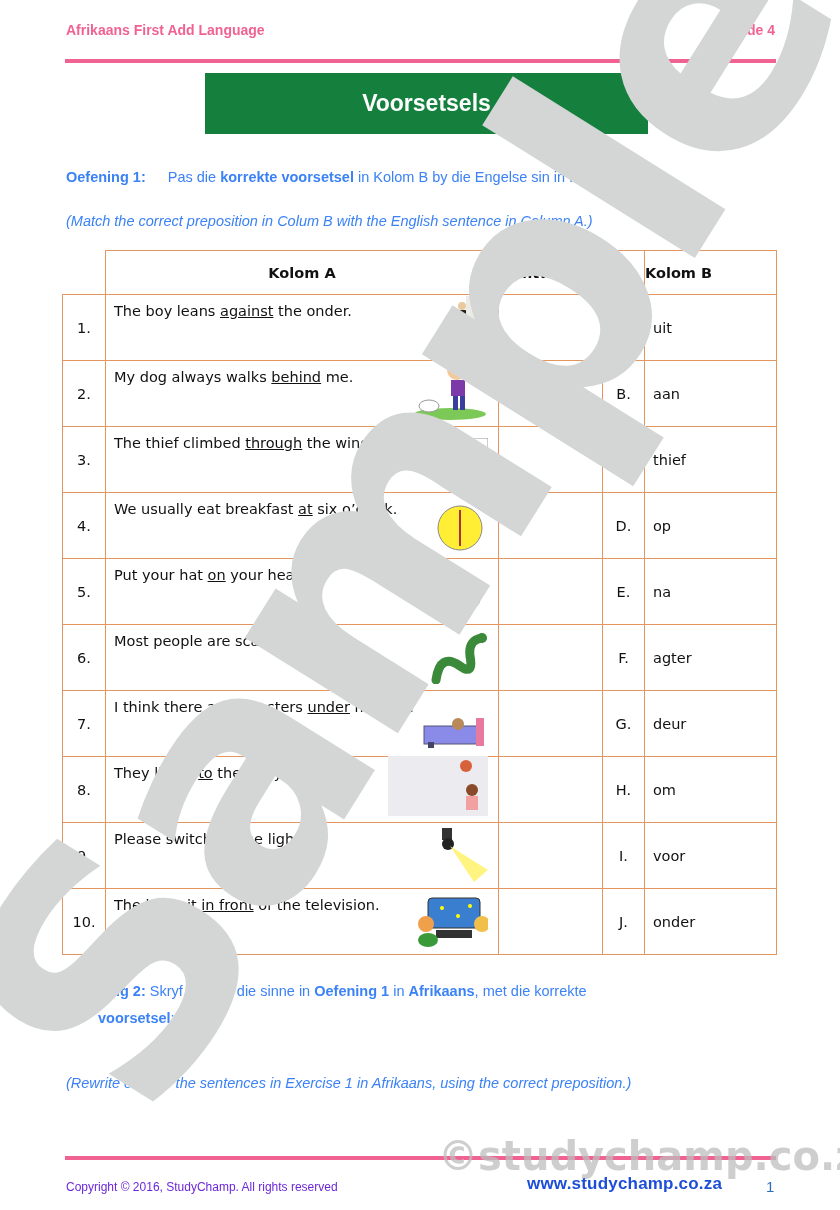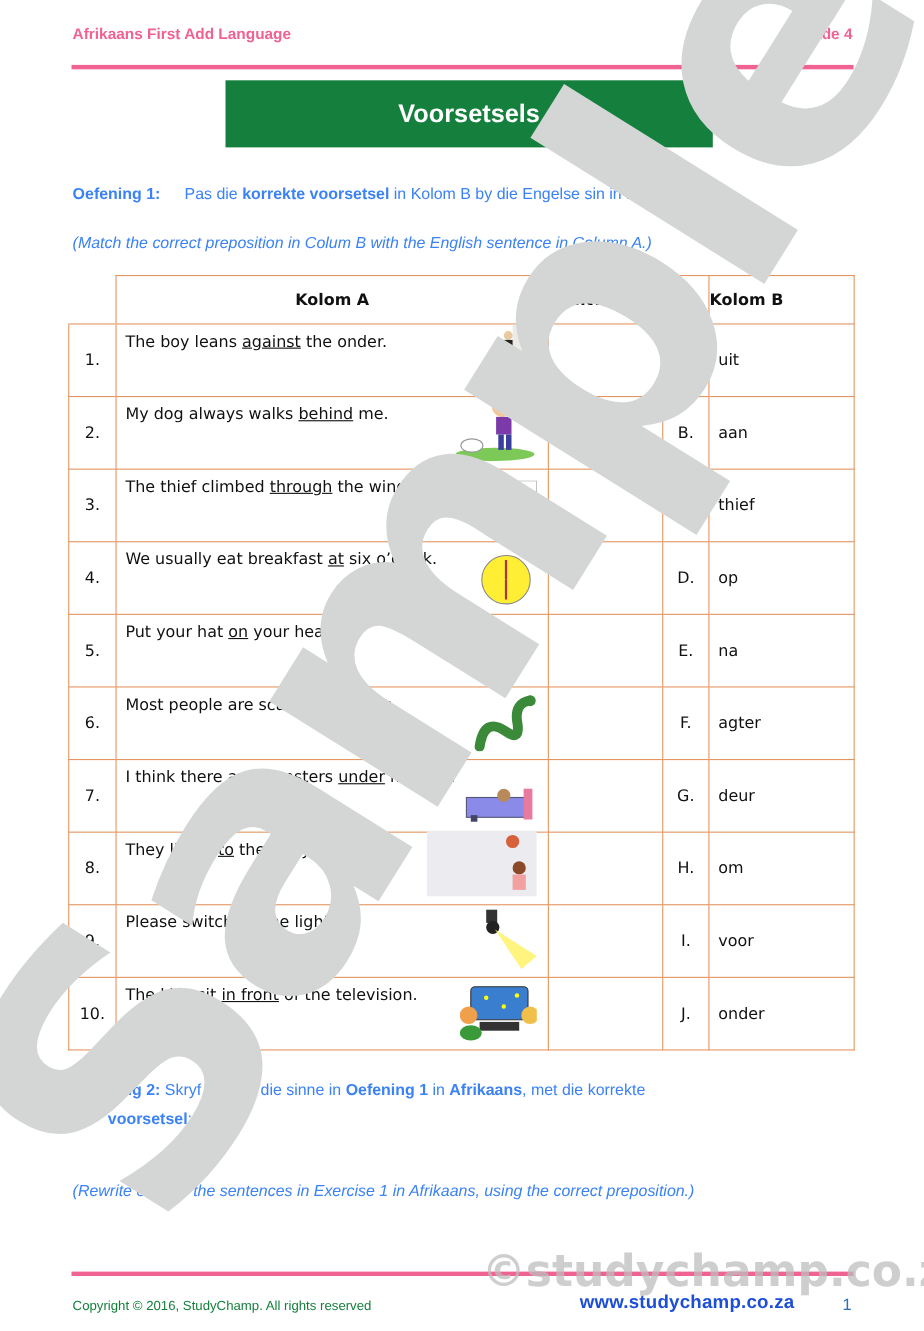--- a/index.html
+++ b/index.html
@@ -35,21 +35,21 @@
   table.match tr.row td { height: 65px; }
   .c-num { width: 42px; text-align: center; vertical-align: middle !important; }
   .c-sent { width: 392px; position: relative; }
   .c-ans { width: 103px; }
   .c-let { width: 41px; text-align: center; vertical-align: middle !important; }
   .c-word { width: 123px; vertical-align: middle !important; padding-left: 8px !important; }
   .sent-text { display: block; padding: 8px 0 0 8px; }
   .sent-text u { text-decoration: underline; }
   .pic { position: absolute; right: 10px; bottom: 3px; }
 
-  .footer-copy { position: absolute; left: 66px; top: 1180px; font-size: 12px; color: #15803d; }
+  .footer-copy { position: absolute; left: 66px; top: 1180px; font-size: 12px; color: #6d28d9; }
   .footer-url { position: absolute; left: 527px; top: 1174px; font-size: 17px; font-weight: bold; color: #1d4ed8; letter-spacing: 0.2px; }
   .footer-page { position: absolute; left: 766px; top: 1178px; font-size: 15px; color: #2a6fb8; }
   .wm-studychamp {
     position: absolute; left: 438px; top: 1133px; font-size: 40px; font-weight: bold;
     color: rgba(190,190,190,0.75); font-family: "DejaVu Sans", sans-serif; white-space: nowrap; letter-spacing: 0px;
   }
   .wm-sample { position: absolute; left: 0; top: 0; pointer-events: none; }
 </style>
 </head>
 <body>

